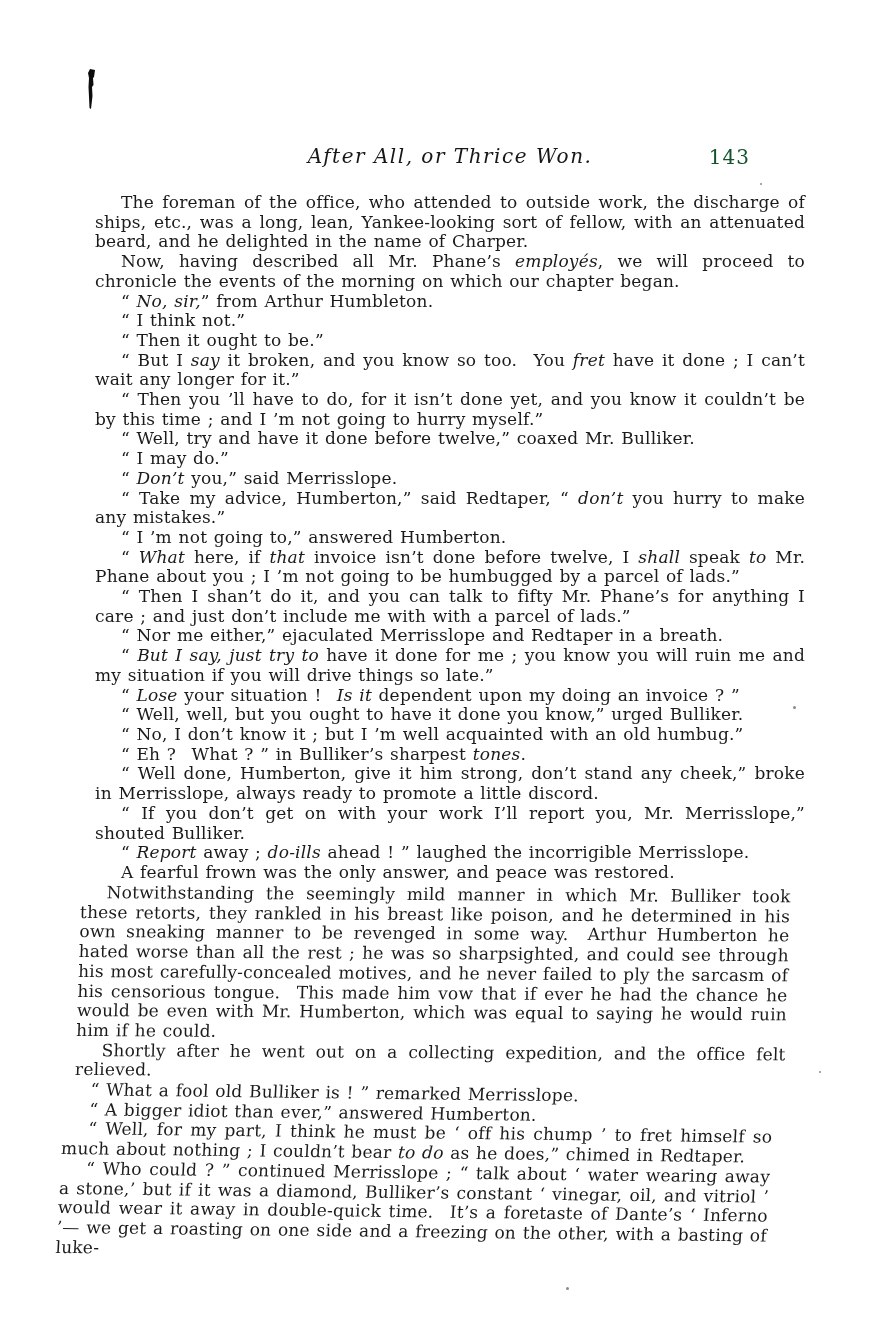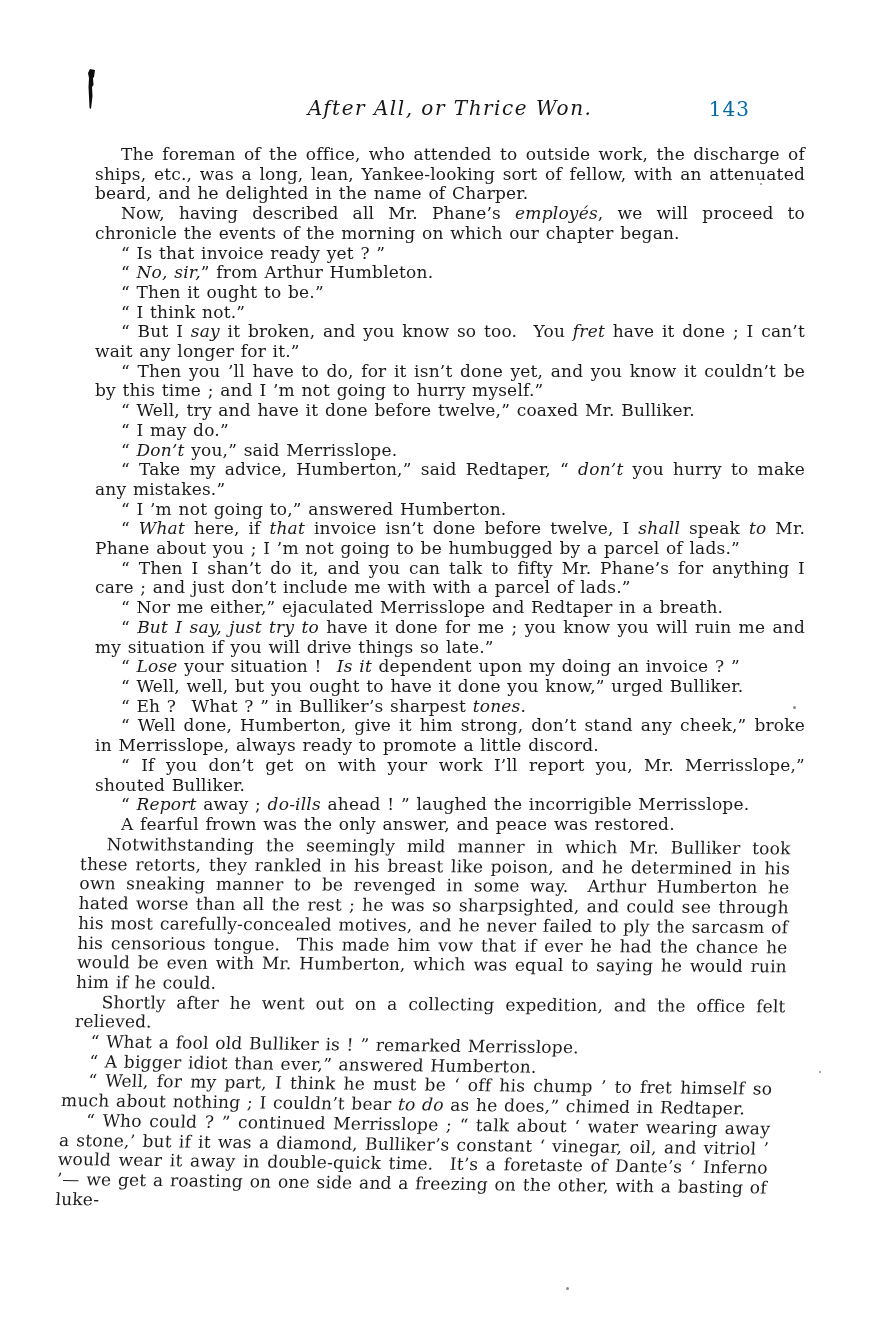--- a/index.html
+++ b/index.html
@@ -17,39 +17,40 @@
   }
   .page-content {
     position: absolute;
     left: 95px;
     top: 96px;
     width: 710px;
   }
   .running-head {
     position: relative;
     height: 49px;
+    margin-top: 48px;
   }
   .running-title {
     position: absolute;
     left: 50%;
     transform: translateX(-50%);
     top: 0;
     font-style: italic;
     font-size: 20px;
     letter-spacing: 1.5px;
     white-space: nowrap;
     color: #171717;
   }
   .page-number {
     position: absolute;
     right: 55px;
     top: 1px;
     font-size: 20px;
     letter-spacing: 1px;
-    color: #0369a1;
+    color: #14532d;
   }
   .text-block { }
   .para {
     margin: 0;
     text-indent: 26px;
     text-align: justify;
     font-size: 17px;
     line-height: 19.7px;
     letter-spacing: 0.2px;
     word-spacing: 1px;
@@ -106,37 +107,37 @@
 
     <div class="running-head">
       <span class="running-title">After All, or Thrice Won.</span>
       <span class="page-number">143</span>
     </div>
 
     <div class="text-block">
       <div id="sec-a">
           <p class="para"><span>The foreman of the office, who attended to outside work, the discharge of ships, etc., was a long, lean, Yankee-looking sort of fellow, with an attenuated beard, and he delighted in the name of Charper.</span></p>
           <p class="para"><span>Now, having described all Mr. Phane’s </span><em>employés</em><span>, we will proceed to chronicle the events of the morning on which our chapter began.</span></p>
-          <p class="para"><span>“ Is that invoice ready yet ? ”</span></p>
           <p class="para"><span>“ </span><em>No, sir,</em><span>” from Arthur Humbleton.</span></p>
+          <p class="para"><span>“ I think not.”</span></p>
           <p class="para"><span>“ Then it ought to be.”</span></p>
-          <p class="para"><span>“ I think not.”</span></p>
           <p class="para"><span>“ But I </span><em>say</em><span> it broken, and you know so too.  You </span><em>fret</em><span> have it done ; I can’t wait any longer for it.”</span></p>
           <p class="para"><span>“ Then you ’ll have to do, for it isn’t done yet, and you know it couldn’t be by this time ; and I ’m not going to hurry myself.”</span></p>
           <p class="para"><span>“ Well, try and have it done before twelve,” coaxed Mr. Bulliker.</span></p>
           <p class="para"><span>“ I may do.”</span></p>
           <p class="para"><span>“ </span><em>Don’t</em><span> you,” said Merrisslope.</span></p>
           <p class="para"><span>“ Take my advice, Humberton,” said Redtaper, “ </span><em>don’t</em><span> you hurry to make any mistakes.”</span></p>
           <p class="para"><span>“ I ’m not going to,” answered Humberton.</span></p>
           <p class="para"><span>“ </span><em>What</em><span> here, if </span><em>that</em><span> invoice isn’t done before twelve, I </span><em>shall</em><span> speak </span><em>to</em><span> Mr. Phane about you ; I ’m not going to be humbugged by a parcel of lads.”</span></p>
           <p class="para"><span>“ Then I shan’t do it, and you can talk to fifty Mr. Phane’s for anything I care ; and just don’t include me with with a parcel of lads.”</span></p>
           <p class="para"><span>“ Nor me either,” ejaculated Merrisslope and Redtaper in a breath.</span></p>
           <p class="para"><span>“ </span><em>But I say, just try to</em><span> have it done for me ; you know you will ruin me and my situation if you will drive things so late.”</span></p>
           <p class="para"><span>“ </span><em>Lose</em><span> your situation !  </span><em>Is it</em><span> dependent upon my doing an invoice ? ”</span></p>
           <p class="para"><span>“ Well, well, but you ought to have it done you know,” urged Bulliker.</span></p>
+          <p class="para"><span>“ No, I don’t know it ; but I ’m well acquainted with an old humbug.”</span></p>
           <p class="para"><span>“ Eh ?  What ? ” in Bulliker’s sharpest </span><em>tones</em><span>.</span></p>
           <p class="para"><span>“ Well done, Humberton, give it him strong, don’t stand any cheek,” broke in Merrisslope, always ready to promote a little discord.</span></p>
           <p class="para"><span>“ If you don’t get on with your work I’ll report you, Mr. Merrisslope,” shouted Bulliker.</span></p>
           <p class="para"><span>“ </span><em>Report</em><span> away ; </span><em>do-ills</em><span> ahead ! ” laughed the incorrigible Merrisslope.</span></p>
           <p class="para"><span>A fearful frown was the only answer, and peace was restored.</span></p>
         </div>
       <div id="sec-b">
           <p class="para"><span>Notwithstanding the seemingly mild manner in which Mr. Bulliker took these retorts, they rankled in his breast like poison, and he determined in his own sneaking manner to be revenged in some way.  Arthur Humberton he hated worse than all the rest ; he was so sharpsighted, and could see through his most carefully-concealed motives, and he never failed to ply the sarcasm of his censorious tongue.  This made him vow that if ever he had the chance he would be even with Mr. Humberton, which was equal to saying he would ruin him if he could.</span></p>
           <p class="para"><span>Shortly after he went out on a collecting expedition, and the office felt relieved.</span></p>
         </div>

